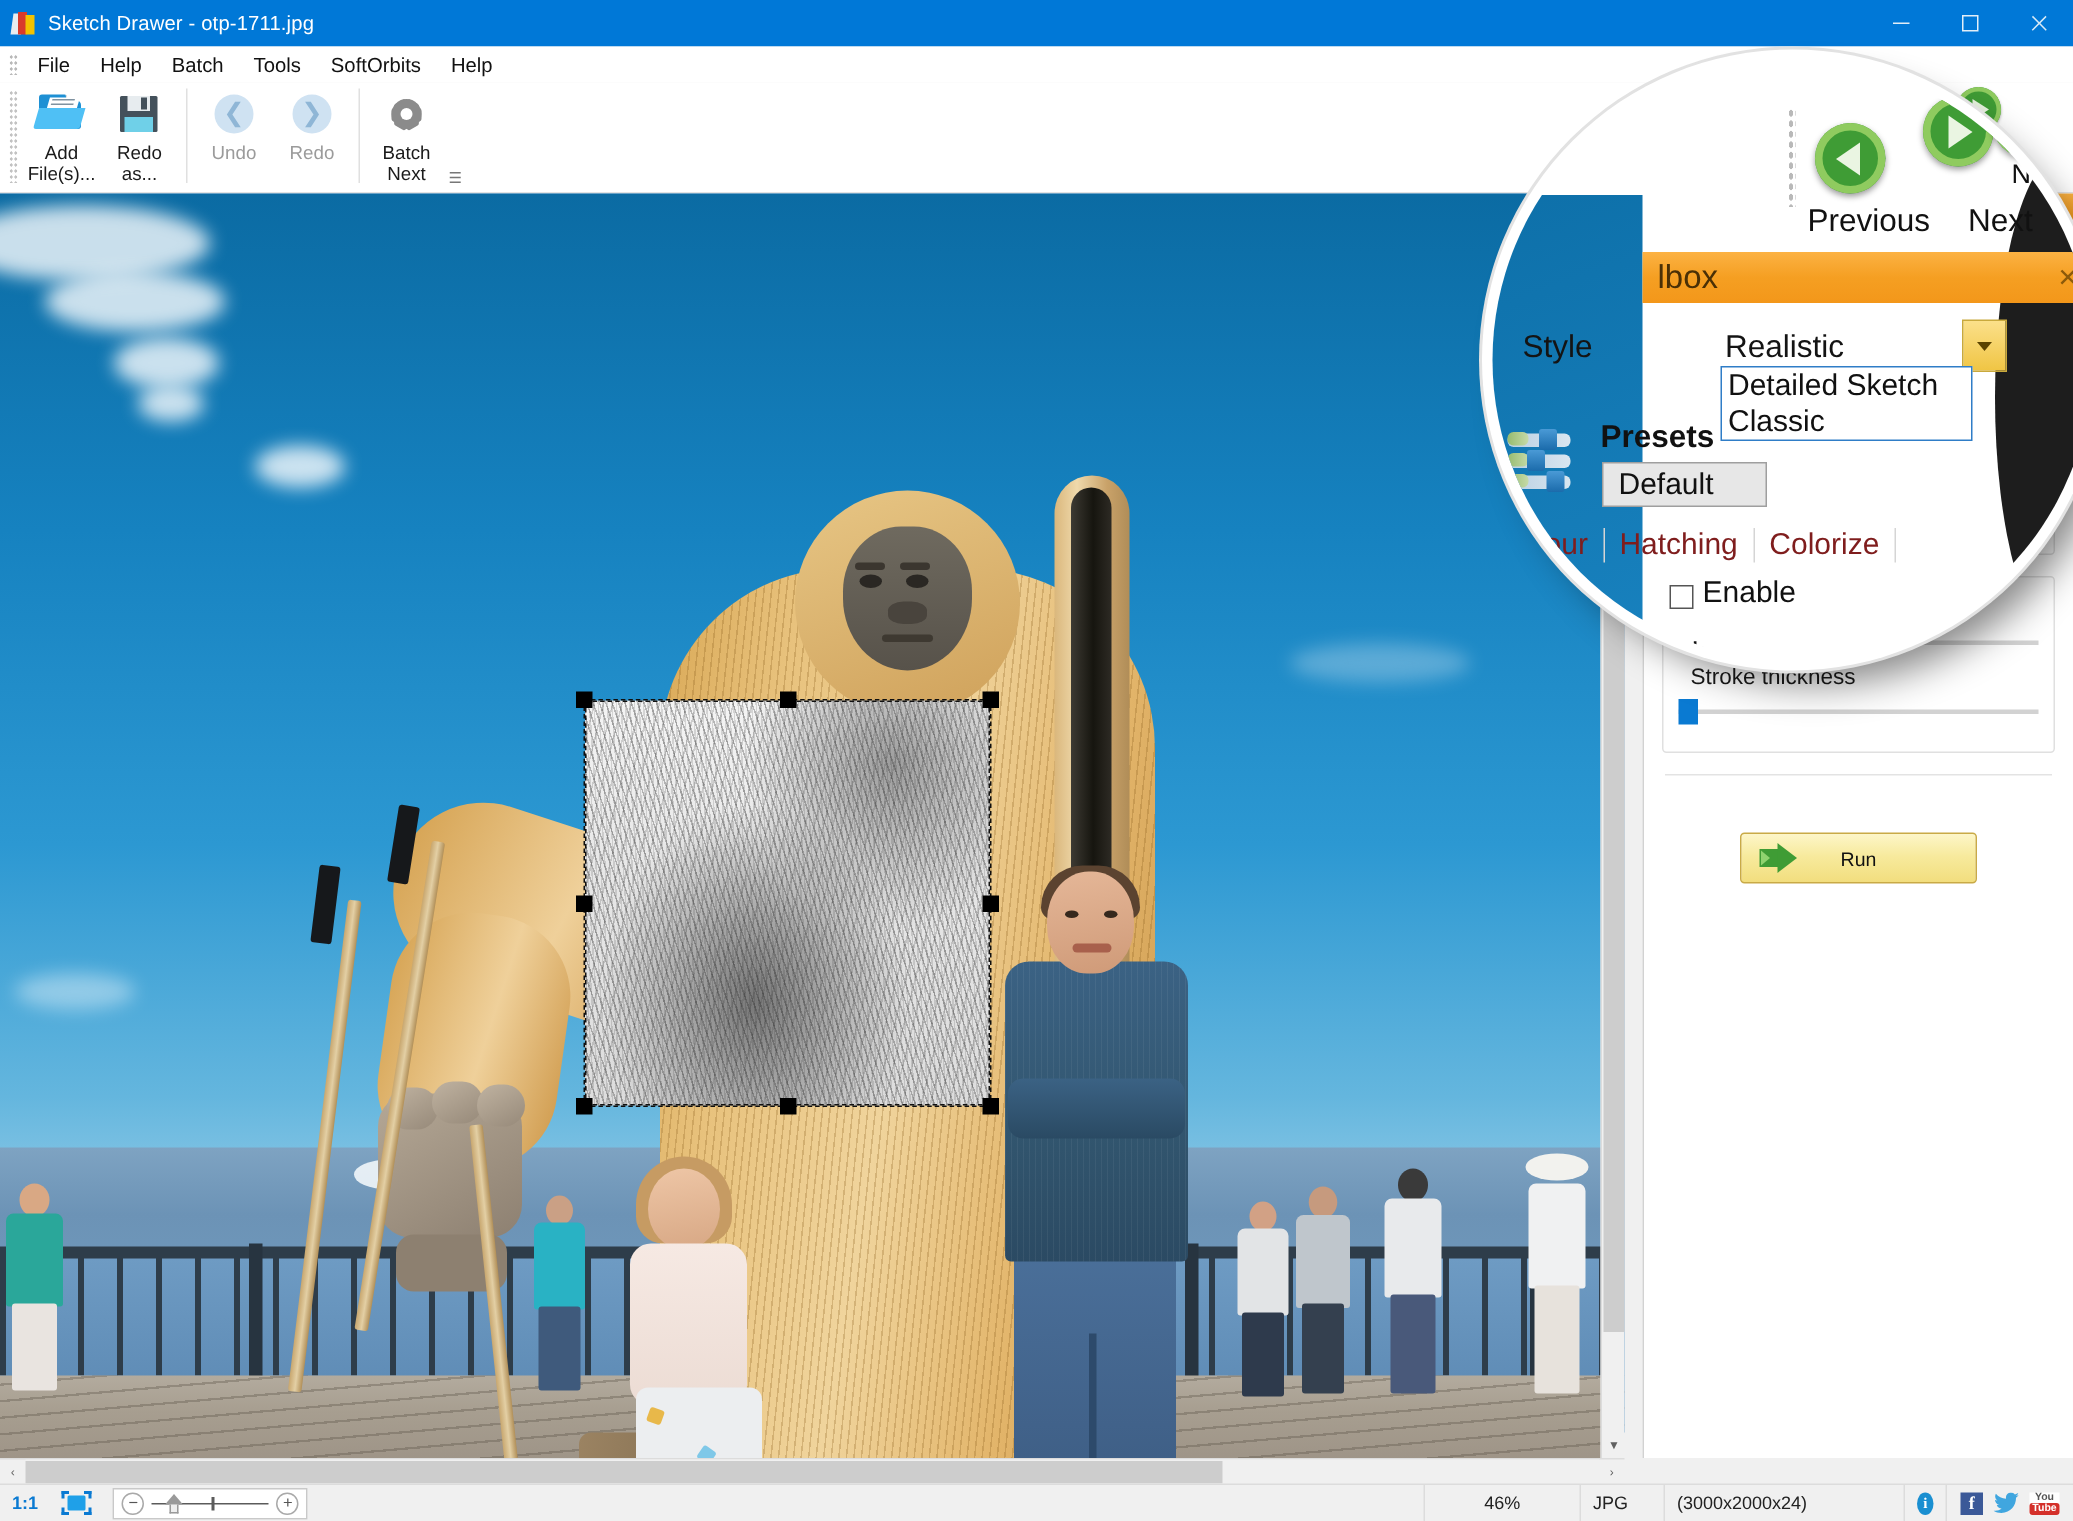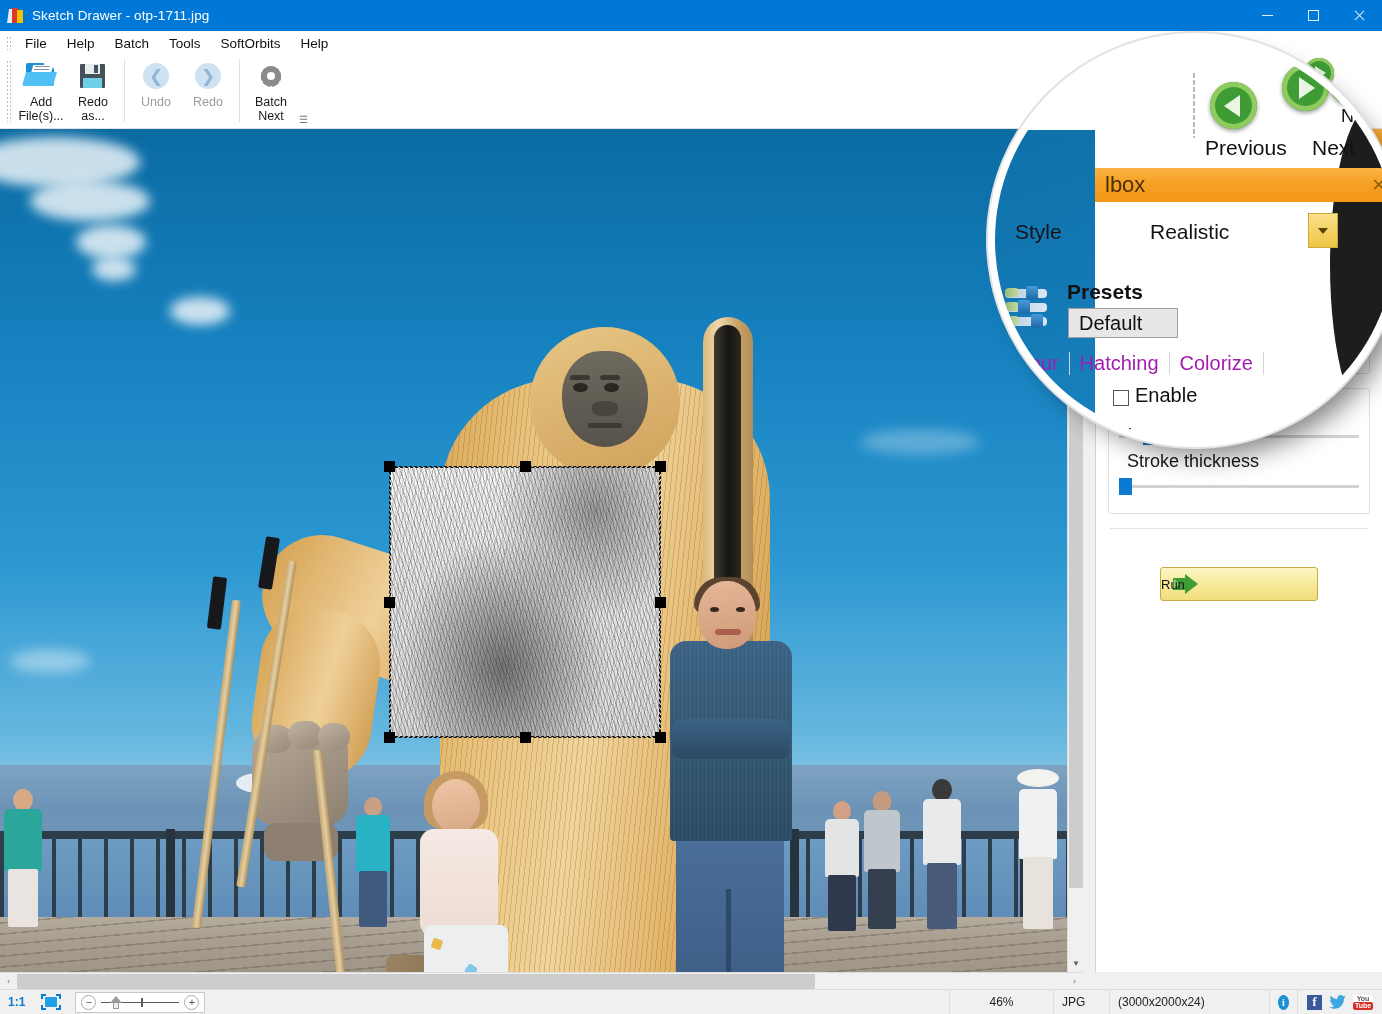--- a/index.html
+++ b/index.html
@@ -250,35 +250,35 @@
   .preset-box{border:1px solid #aaa;background:#e9e9e9;padding:3px 12px;font-size:13px;min-width:94px;}
   .tabs{display:flex; border-bottom:1px solid #d9d9d9; margin:4px 0 8px;}
   .tab{padding:3px 9px; font-size:13px; color:#6c6c6c; border-right:1px solid #dcdcdc;}
   .tab.active{color:#1a1a1a;}
   .chk-row{display:flex;align-items:center;gap:6px;margin:6px 0 10px;}
   .chk{width:13px;height:13px;border:1px solid #5a5a5a;background:#fff;position:relative;}
   .chk.on:after{content:"";position:absolute;left:3px;top:0px;width:5px;height:9px;
      border:solid #1a1a1a;border-width:0 2px 2px 0;transform:rotate(42deg);}
   .group{border:1px solid #e0e0e0; border-radius:3px; padding:8px 10px 12px; margin-bottom:14px; position:relative;}
   .group > .glab{position:absolute;top:-8px;left:9px;background:#fff;padding:0 4px;font-size:12.5px;color:#333;}
-  .slab{font-size:18px;color:#1a1a1a;margin:4px 0 5px 8px;}
+  .slab{font-size:15px;color:#1a1a1a;margin:4px 0 5px 8px;}
   .slider{position:relative;height:18px;margin-bottom:6px;}
   .slider .track{position:absolute;left:0;right:0;top:8px;height:3px;background:#d2d2d2;}
   .slider .thumb{position:absolute;top:1px;width:13px;height:17px;background:#0a7ad2;}
   .run-wrap{display:flex;justify-content:center;margin-top:38px;}
   .run-btn{width:158px;height:34px;border:1px solid #c9aa47;border-radius:3px;
     background:linear-gradient(180deg,#fdf6c8 0%,#f7ea9d 46%,#f2de7e 100%);
     display:flex;align-items:center;position:relative;}
   .run-arrow{margin-left:12px;width:26px;height:20px;position:relative;}
   .run-arrow .sh{position:absolute;left:0;top:4px;width:14px;height:12px;background:#3f9c35;}
   .run-arrow .hd{position:absolute;left:12px;top:0;width:0;height:0;
     border-top:10px solid transparent;border-bottom:10px solid transparent;border-left:13px solid #3f9c35;}
   .run-arrow .ch{position:absolute;left:1px;top:5px;width:0;height:0;
     border-top:5px solid transparent;border-bottom:5px solid transparent;border-left:6px solid #8fd36f;}
-  .run-lab{position:absolute;left:0;right:0;font-size:13px;color:#111;}
+  .run-lab{position:absolute;left:0;right:0;text-align:center;font-size:13px;color:#111;}
   .sep-line{border-top:1px solid #e3e3e3;margin:6px 2px;}
 
   
   .status{
     position:absolute; left:0; top:989px; width:1382px; height:25px;
     background:#f0f0f0; border-top:1px solid #dcdcdc; display:flex; align-items:center;
     font-size:12px; color:#222;
   }
   .st-cell{height:25px; display:flex; align-items:center; justify-content:center;
            border-right:1px solid #dcdcdc; padding:0 8px;}
@@ -352,21 +352,21 @@
   .lp-presets-ico .tr{position:absolute;left:0;width:42px;height:9px;border-radius:4px;
     background:linear-gradient(90deg,#b9cfe2,#d9e6f0);}
   .lp-presets-ico .kn{position:absolute;width:12px;height:14px;border-radius:2px;
     background:linear-gradient(180deg,#4a9ad6,#1b6bab);}
   .lp-presets-ico .lf{position:absolute;width:14px;height:9px;border-radius:4px;
     background:linear-gradient(90deg,#96bb6f,#c6daa8);}
   .lp-presets-lab{position:absolute;left:72px;top:240px;font-size:21px;font-weight:bold;color:#111;}
   .lp-preset-box{position:absolute;left:73px;top:268px;width:110px;height:30px;border:1px solid #9f9f9f;
     background:#e7e7e7;display:flex;align-items:center;padding-left:10px;font-size:20px;color:#111;}
   .lp-tabs{position:absolute;left:0px;top:312px;width:400px;display:flex;}
-  .lp-tab{font-size:20px;color:#a21caf;padding:0 10px;border-right:1px solid #d5d5d5;}
+  .lp-tab{font-size:20px;color:#7f1d1d;padding:0 10px;border-right:1px solid #d5d5d5;}
   .lp-enable-chk{position:absolute;left:118px;top:350px;width:16px;height:16px;border:1px solid #555;background:#fff;}
   .lp-enable{position:absolute;left:140px;top:344px;font-size:20px;color:#111;}
   .lp-strength{position:absolute;left:105px;top:385px;font-size:20px;color:#111;}
   .lp-panel-edge{position:absolute;left:88px;top:372px;width:2px;height:30px;background:#e3e3e3;}
 </style>
 </head>
 <body>
 
 <div class="titlebar">
   <div class="title-icon">
@@ -771,20 +771,25 @@
       <span>lbox</span>
       <span class="x">×</span>
     </div>
 
     <div class="lp-style-lab">Style</div>
     <div class="lp-style-val">Realistic</div>
     <div class="lp-combo-arrow">
         <div class="a"></div>
       </div>
 
+    <div class="lp-dd">
+
+      <div class="it">Detailed Sketch</div>
+      <div class="it">Classic</div>
+    </div>
 
     <div class="lp-presets-ico">
       <div class="tr" style="top:4px"></div>
         <div class="lf" style="left:0;top:3px"></div>
         <div class="kn" style="left:21px;top:1px"></div>
       <div class="tr" style="top:18px"></div>
         <div class="lf" style="left:0;top:17px"></div>
         <div class="kn" style="left:13px;top:15px"></div>
       <div class="tr" style="top:32px"></div>
         <div class="lf" style="left:0;top:31px"></div>

